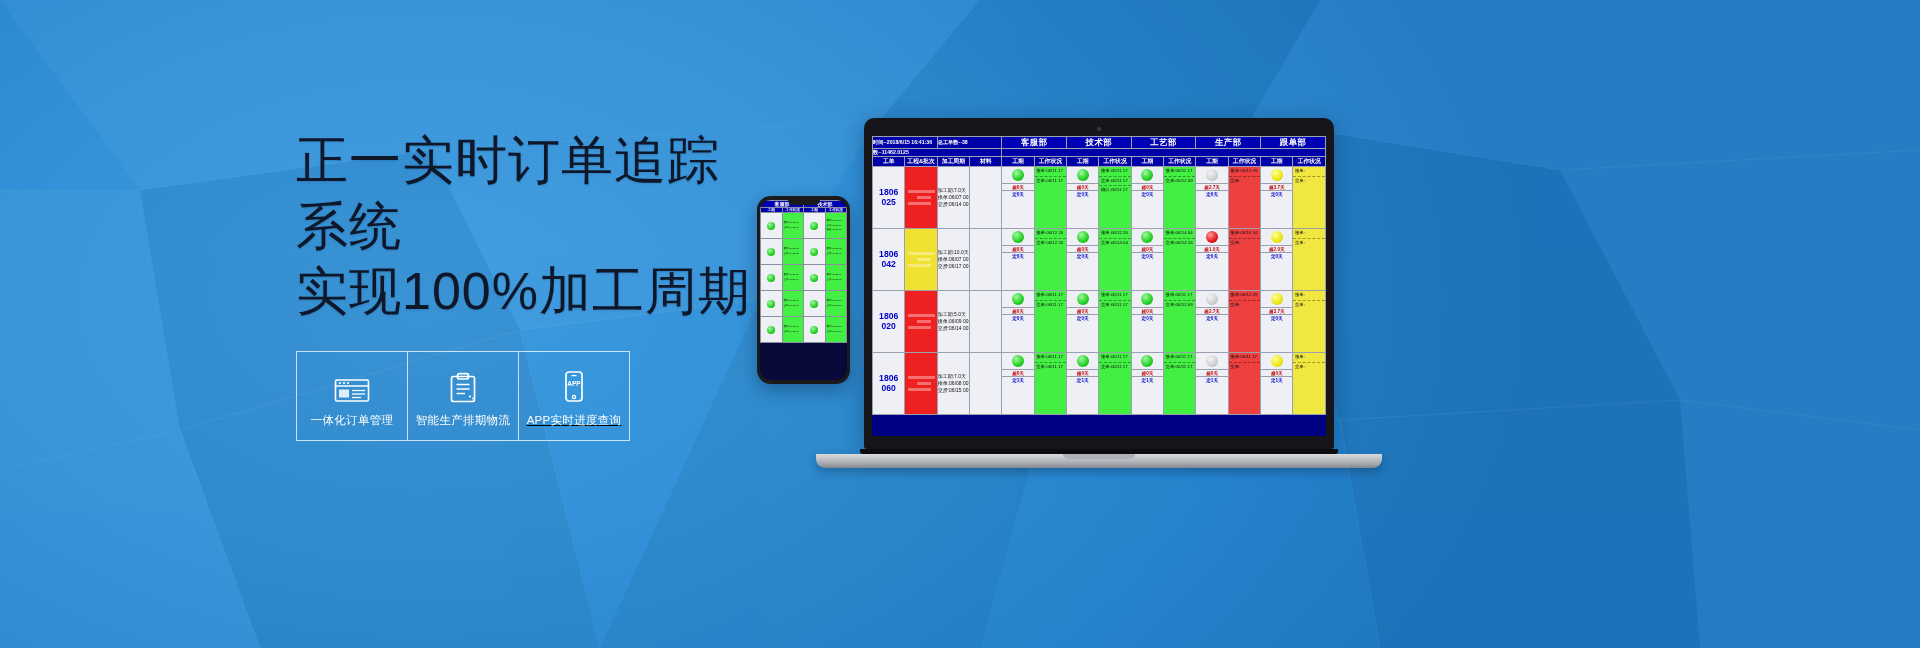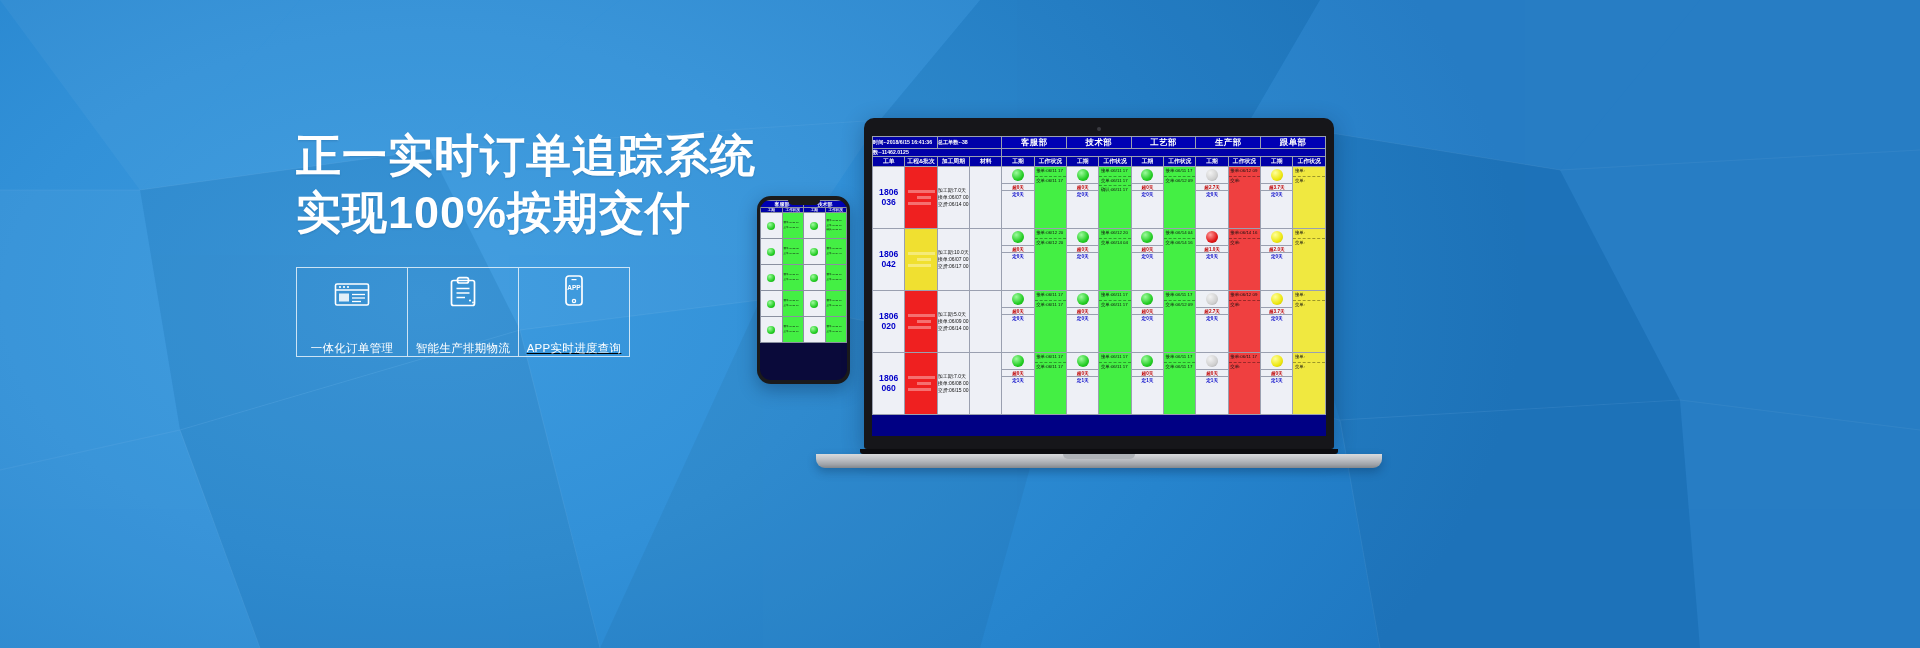--- a/index.html
+++ b/index.html
@@ -11,26 +11,26 @@
   }
   
   #bg{position:absolute;inset:0;overflow:hidden;
       background:
         radial-gradient(ellipse 1100px 700px at 22% 46%, #3d9bdf 0%, #3291d8 38%, #2684cd 72%, #1f78c2 100%);
   }
   #bg svg{position:absolute;inset:0;width:1920px;height:648px;}
 
   
   #left{position:absolute;left:296px;top:128px;width:470px;}
-  .headline{color:#ffffff;font-weight:bold;letter-spacing:1px;
-            font-size:45px;line-height:1.26;text-shadow:0 1px 2px rgba(0,40,80,.18);}
+  .headline{color:#0f172a;font-weight:normal;letter-spacing:1px;
+            font-size:52px;line-height:1.26;text-shadow:0 1px 2px rgba(0,40,80,.18);}
   .features{display:flex;margin-top:26px;}
   .feat{width:110px;height:88px;border:1px solid rgba(255,255,255,.75);
         border-right:none;display:flex;flex-direction:column;align-items:center;
-        justify-content:space-between;}
+        justify-content:center;}
   .feat:last-child{border-right:1px solid rgba(255,255,255,.75);text-decoration:underline;}
   .feat .ic{height:40px;display:flex;align-items:flex-end;justify-content:center;}
   .feat .lb{color:#fff;font-size:11.5px;margin-top:9px;white-space:nowrap;letter-spacing:.3px;}
 
   
   #phone{position:absolute;left:757px;top:196px;width:93px;height:188px;
          background:#1a1a1c;border-radius:14px;
          box-shadow:0 6px 18px rgba(0,25,55,.35);
          padding:4px 3px;box-sizing:border-box;}
   #phone .notch{position:absolute;left:50%;transform:translateX(-50%);top:4px;
@@ -124,21 +124,21 @@
       <polyline points="260,648 180,430"></polyline>
       <polyline points="600,648 520,330"></polyline>
       <polyline points="1380,648 1340,420"></polyline>
     </g>
   </svg>
 </div>
 
 <div id="left">
   <div class="headline">
     <div>正一实时订单追踪系统</div>
-    <div>实现100%按期交付</div>
+    <div>实现100%加工周期</div>
   </div>
 
   <div class="features">
 
     <div class="feat">
       <div class="ic">
         <svg width="36" height="28" viewBox="0 0 36 28">
           <rect x="1.5" y="4" width="33" height="21" rx="1.5" fill="none" stroke="#fff" stroke-width="1.6"></rect>
           <line x1="1.5" y1="10" x2="34.5" y2="10" stroke="#fff" stroke-width="1.4"></line>
           <circle cx="6" cy="7" r="1.1" fill="#fff"></circle>
@@ -319,21 +319,21 @@
               <td class="sub" style="width: 4.5%;">工期</td>
               <td class="sub" style="width: 7.4%;">工作状况</td>
               <td class="sub" style="width: 4.5%;">工期</td>
               <td class="sub" style="width: 7.4%;">工作状况</td>
             </tr>
         </thead>
         <tbody id="dash-body">
             <tr style="height: 62px;">
               <td class="ordno">
                 <div>1806</div>
-                <div>036</div>
+                <div>025</div>
               </td>
               <td style="background: rgb(239, 32, 32);">
                 <div class="blurbar" style="display:flex;flex-direction:column;justify-content:center;gap:3px;padding:4px 3px;opacity:.42">
                   <div style="height:3px;background:rgba(255,255,255,.85);width:86%"></div>
                   <div style="height:3px;background:rgba(255,255,255,.85);width:46%;margin:0 auto"></div>
                   <div style="height:3px;background:rgba(255,255,255,.85);width:72%"></div>
                 </div>
               </td>
               <td class="proc">
                 <div>加工期:7.0天</div>

